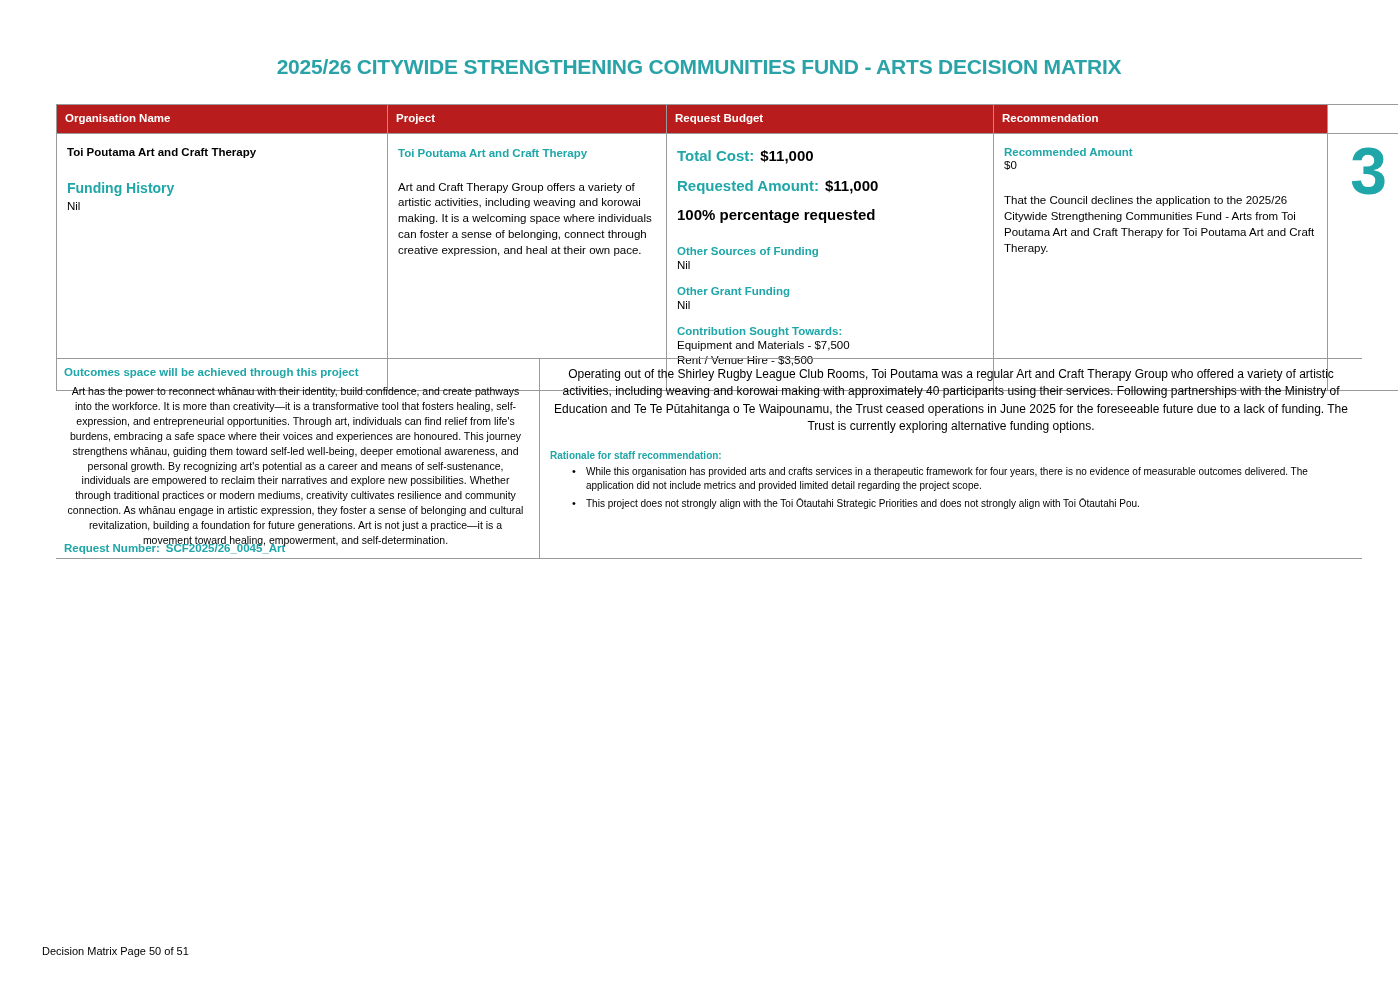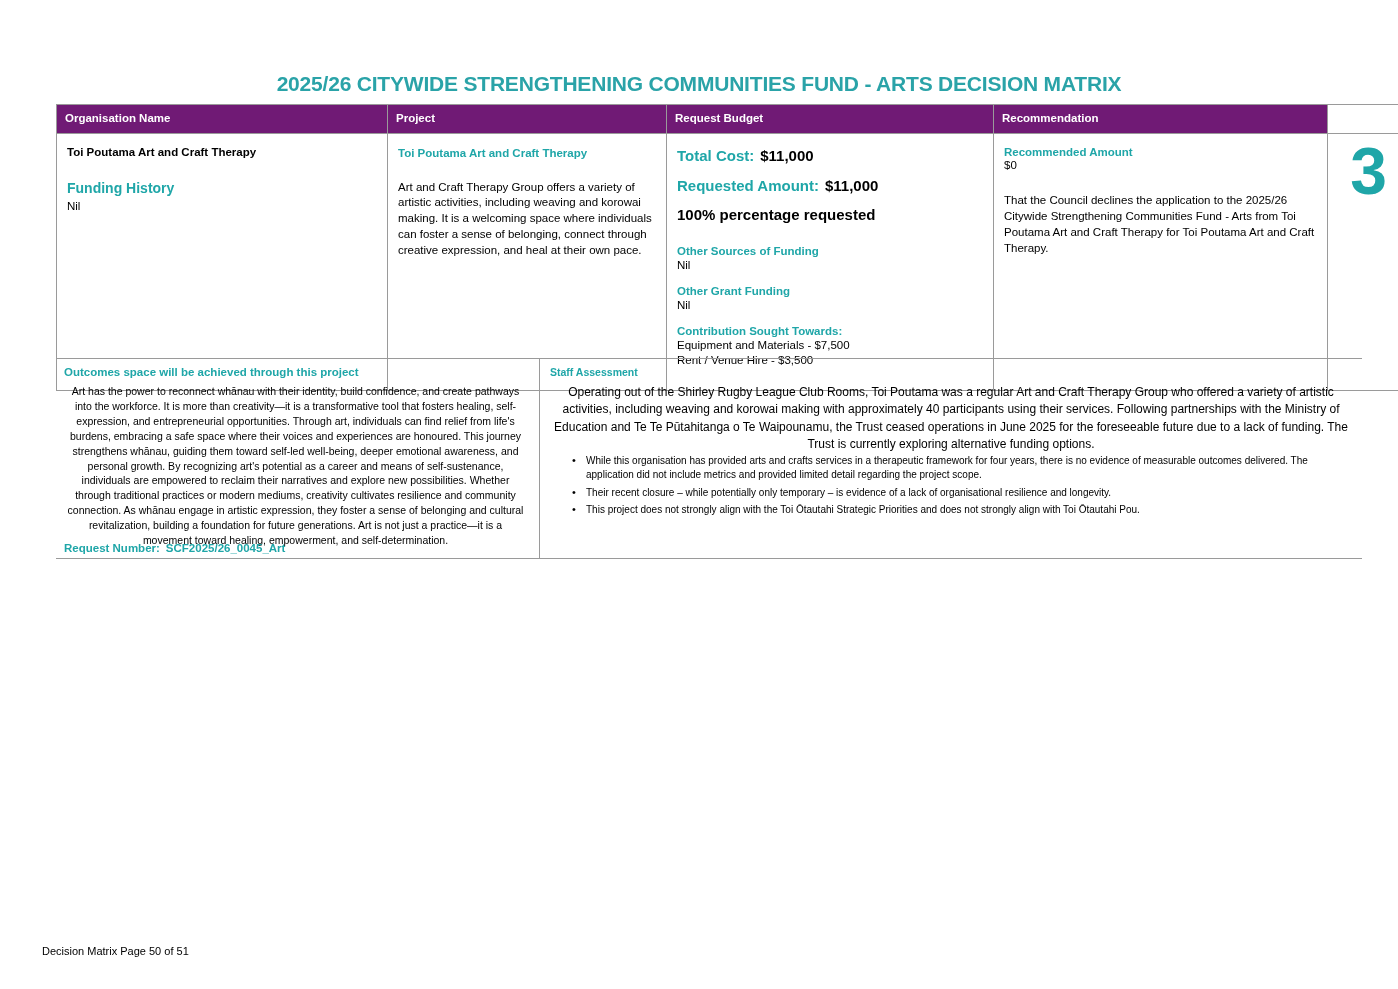--- a/index.html
+++ b/index.html
@@ -13,21 +13,21 @@
     position: relative;
     font-family: "Liberation Sans", sans-serif;
     color: #000000;
     -webkit-font-smoothing: antialiased;
   }
 
   
   #doc-title {
     position: absolute;
     left: 0;
-    top: 72px;
+    top: 55px;
     width: 1398px;
     text-align: center;
     font-size: 21px;
     font-weight: bold;
     color: #2AA3A8;
     letter-spacing: -0.2px;
   }
 
   
   #matrix-table {
@@ -37,21 +37,21 @@
     width: 1306px;
     border-collapse: collapse;
     table-layout: fixed;
   }
   #matrix-table th, #matrix-table td {
     border: 1px solid #9a9a9a;
     vertical-align: top;
     padding: 0;
   }
   #matrix-table thead th {
-    background: #701a75;
+    background: #b91c1c;
     color: #ffffff;
     font-size: 11.5px;
     font-weight: bold;
     text-align: left;
     padding: 7px 0 7px 8px;
     height: 14px;
     border-color: #9a9a9a;
   }
   #matrix-table thead th.no-head {
     background: #ffffff;
@@ -317,25 +317,24 @@
 </table>
 
 <div id="lower-section">
 
   <div id="outcomes-panel">
     <p class="panel-head">Outcomes space will be achieved through this project</p>
     <p class="panel-body">Art has the power to reconnect whānau with their identity, build confidence, and create pathways into the workforce. It is more than creativity—it is a transformative tool that fosters healing, self-expression, and entrepreneurial opportunities. Through art, individuals can find relief from life's burdens, embracing a safe space where their voices and experiences are honoured. This journey strengthens whānau, guiding them toward self-led well-being, deeper emotional awareness, and personal growth. By recognizing art's potential as a career and means of self-sustenance, individuals are empowered to reclaim their narratives and explore new possibilities. Whether through traditional practices or modern mediums, creativity cultivates resilience and community connection. As whānau engage in artistic expression, they foster a sense of belonging and cultural revitalization, building a foundation for future generations. Art is not just a practice—it is a movement toward healing, empowerment, and self-determination.</p>
   </div>
 
   <div id="assessment-panel">
-    <p class="panel-head">Staff Assessment</p>
     <p class="panel-body">Operating out of the Shirley Rugby League Club Rooms, Toi Poutama was a regular Art and Craft Therapy Group who offered a variety of artistic activities, including weaving and korowai making with approximately 40 participants using their services. Following partnerships with the Ministry of Education and Te Te Pūtahitanga o Te Waipounamu, the Trust ceased operations in June 2025 for the foreseeable future due to a lack of funding. The Trust is currently exploring alternative funding options.</p>
+    <p class="rationale-head">Rationale for staff recommendation:</p>
     <ul class="rationale-list">
       <li>While this organisation has provided arts and crafts services in a therapeutic framework for four years, there is no evidence of measurable outcomes delivered. The application did not include metrics and provided limited detail regarding the project scope.</li>
-      <li>Their recent closure – while potentially only temporary – is evidence of a lack of organisational resilience and longevity.</li>
       <li>This project does not strongly align with the Toi Ōtautahi Strategic Priorities and does not strongly align with Toi Ōtautahi Pou.</li>
     </ul>
   </div>
 
 </div>
 
 <div id="request-number">
   <span>Request Number:</span><span class="rn-val">SCF2025/26_0045_Art</span>
 </div>
 

